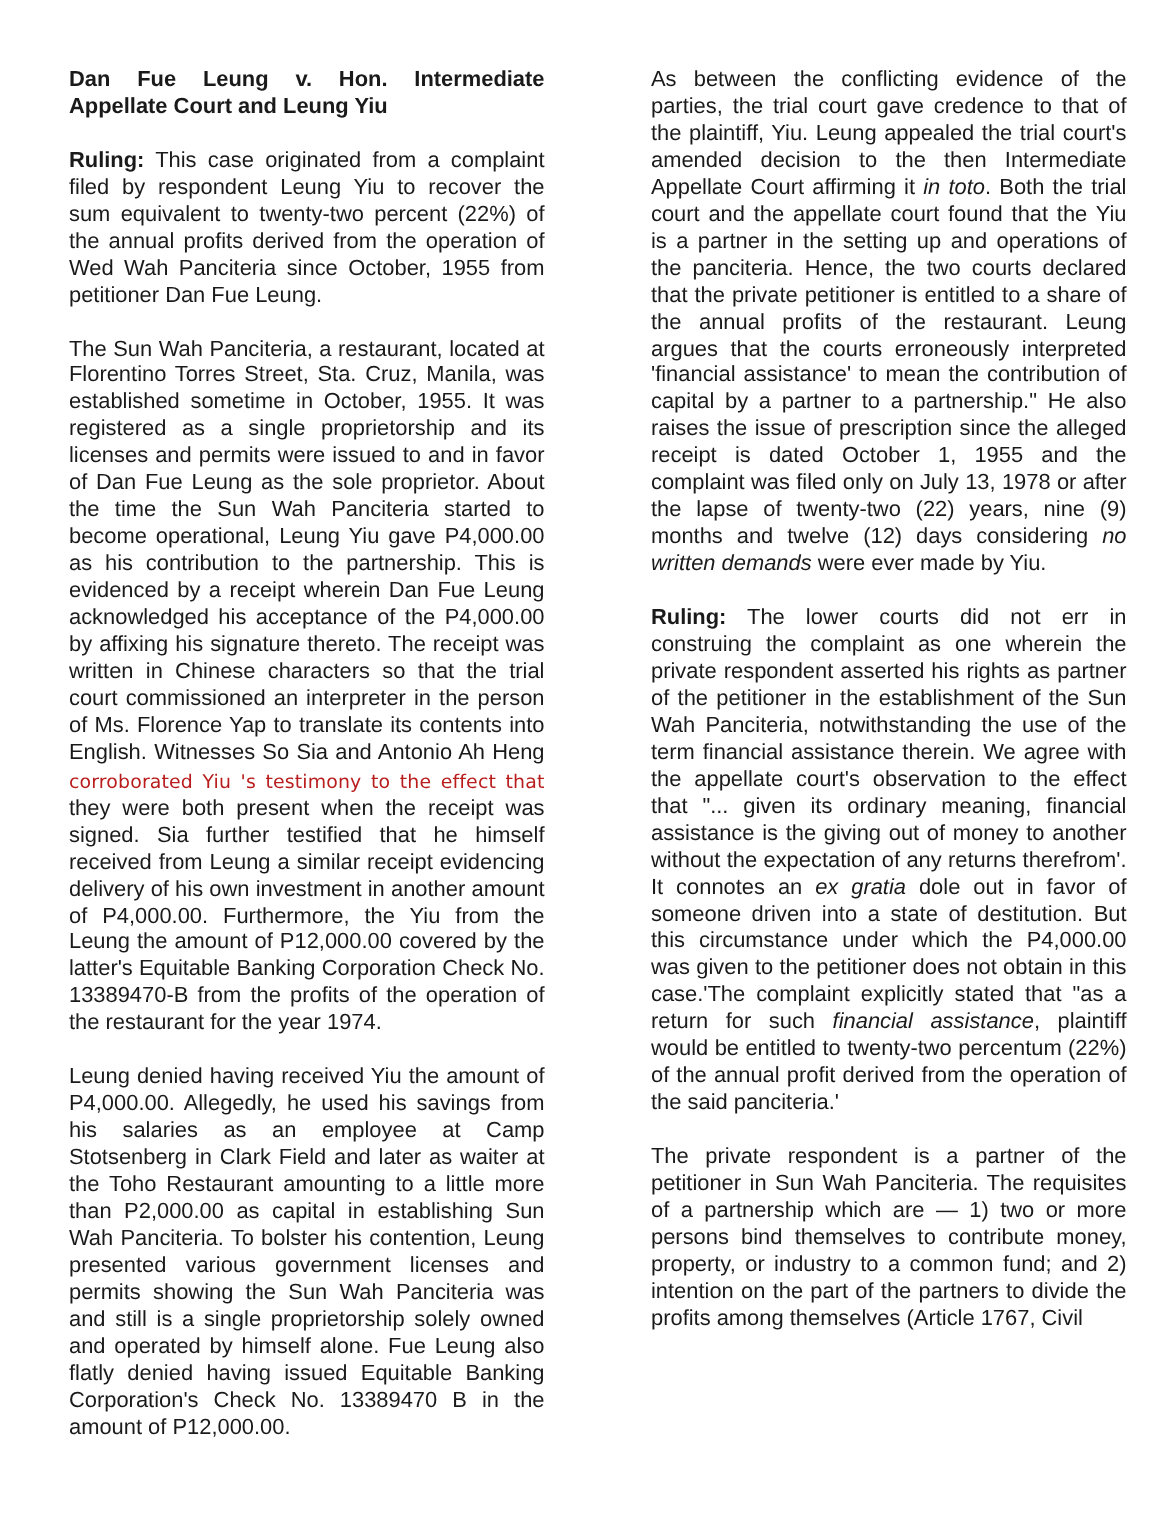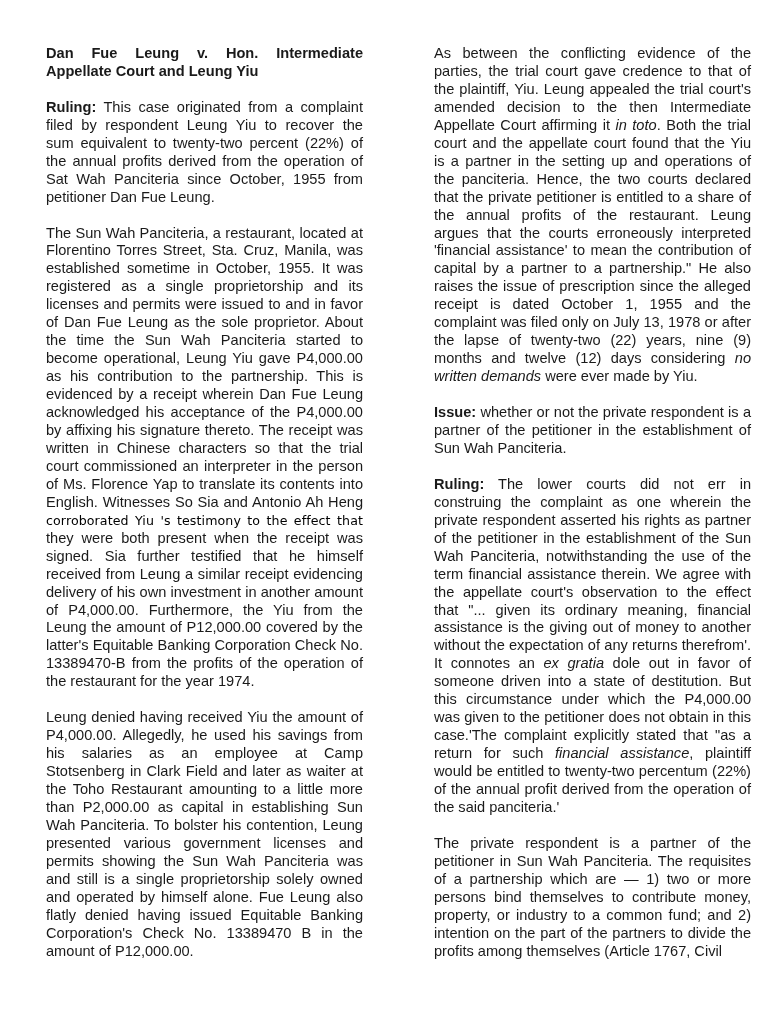--- a/index.html
+++ b/index.html
@@ -17,43 +17,42 @@
       text-align: justify;
     }
     .col-left { left: 46px; width: 317px; }
     .col-right { left: 407px; width: 317px; margin-left: 27px; }
     .col p { margin: 0 0 17.95px 0; }
     .title { font-weight: bold; }
     .label { font-weight: bold; }
     .alt-font {
       font-family: "DejaVu Sans", sans-serif;
       font-size: 12.6px;
-      color: #000000;
+      color: #b91c1c;
       letter-spacing: 0.1px;
     }
     em { font-style: italic; }
   </style>
 </head>
 <body>
 
 <div class="page">
 
   <div class="col col-left">
     <p class="title">Dan Fue Leung v. Hon. Intermediate Appellate Court and Leung Yiu</p>
 
-    <p><span class="label">Ruling:</span><span> This case originated from a complaint filed by respondent Leung Yiu to recover the sum equivalent to twenty-two percent (22%) of the annual profits derived from the operation of Sat Wah Panciteria since October, 1955 from petitioner Dan Fue Leung.</span></p>
+    <p><span class="label">Ruling:</span><span> This case originated from a complaint filed by respondent Leung Yiu to recover the sum equivalent to twenty-two percent (22%) of the annual profits derived from the operation of Wed Wah Panciteria since October, 1955 from petitioner Dan Fue Leung.</span></p>
 
     <p><span>The Sun Wah Panciteria, a restaurant, located at Florentino Torres Street, Sta. Cruz, Manila, was established sometime in October, 1955. It was registered as a single proprietorship and its licenses and permits were issued to and in favor of Dan Fue Leung as the sole proprietor. About the time the Sun Wah Panciteria started to become operational, Leung Yiu gave P4,000.00 as his contribution to the partnership. This is evidenced by a receipt wherein Dan Fue Leung acknowledged his acceptance of the P4,000.00 by affixing his signature thereto. The receipt was written in Chinese characters so that the trial court commissioned an interpreter in the person of Ms. Florence Yap to translate its contents into English. Witnesses So Sia and Antonio Ah Heng </span><span class="alt-font">corroborated Yiu 's testimony to the effect that</span><span> they were both present when the receipt was signed. Sia further testified that he himself received from Leung a similar receipt evidencing delivery of his own investment in another amount of P4,000.00. Furthermore, the Yiu from the Leung the amount of P12,000.00 covered by the latter's Equitable Banking Corporation Check No. 13389470-B from the profits of the operation of the restaurant for the year 1974.</span></p>
 
     <p>Leung denied having received Yiu the amount of P4,000.00. Allegedly, he used his savings from his salaries as an employee at Camp Stotsenberg in Clark Field and later as waiter at the Toho Restaurant amounting to a little more than P2,000.00 as capital in establishing Sun Wah Panciteria. To bolster his contention, Leung presented various government licenses and permits showing the Sun Wah Panciteria was and still is a single proprietorship solely owned and operated by himself alone. Fue Leung also flatly denied having issued Equitable Banking Corporation's Check No. 13389470 B in the amount of P12,000.00.</p>
   </div>
 
   <div class="col col-right">
     <p><span>As between the conflicting evidence of the parties, the trial court gave credence to that of the plaintiff, Yiu. Leung appealed the trial court's amended decision to the then Intermediate Appellate Court affirming it </span><em>in toto</em><span>. Both the trial court and the appellate court found that the Yiu is a partner in the setting up and operations of the panciteria. Hence, the two courts declared that the private petitioner is entitled to a share of the annual profits of the restaurant. Leung argues that the courts erroneously interpreted 'financial assistance' to mean the contribution of capital by a partner to a partnership." He also raises the issue of prescription since the alleged receipt is dated October 1, 1955 and the complaint was filed only on July 13, 1978 or after the lapse of twenty-two (22) years, nine (9) months and twelve (12) days considering </span><em>no written demands</em><span> were ever made by Yiu.</span></p>
 
-    <p><span class="label">Issue:</span><span> whether or not the private respondent is a partner of the petitioner in the establishment of Sun Wah Panciteria.</span></p>
 
     <p><span class="label">Ruling:</span><span> The lower courts did not err in construing the complaint as one wherein the private respondent asserted his rights as partner of the petitioner in the establishment of the Sun Wah Panciteria, notwithstanding the use of the term financial assistance therein. We agree with the appellate court's observation to the effect that "... given its ordinary meaning, financial assistance is the giving out of money to another without the expectation of any returns therefrom'. It connotes an </span><em>ex gratia</em><span> dole out in favor of someone driven into a state of destitution. But this circumstance under which the P4,000.00 was given to the petitioner does not obtain in this case.'The complaint explicitly stated that "as a return for such </span><em>financial assistance</em><span>, plaintiff  would be entitled to twenty-two percentum (22%) of the annual profit derived from the operation of the said panciteria.'</span></p>
 
     <p>The private respondent is a partner of the petitioner in Sun Wah Panciteria. The requisites of a partnership which are — 1) two or more persons bind themselves to contribute money, property, or industry to a common fund; and 2) intention on the part of the partners to divide the profits among themselves (Article 1767, Civil</p>
   </div>
 
 </div>
 
 </body></html>

